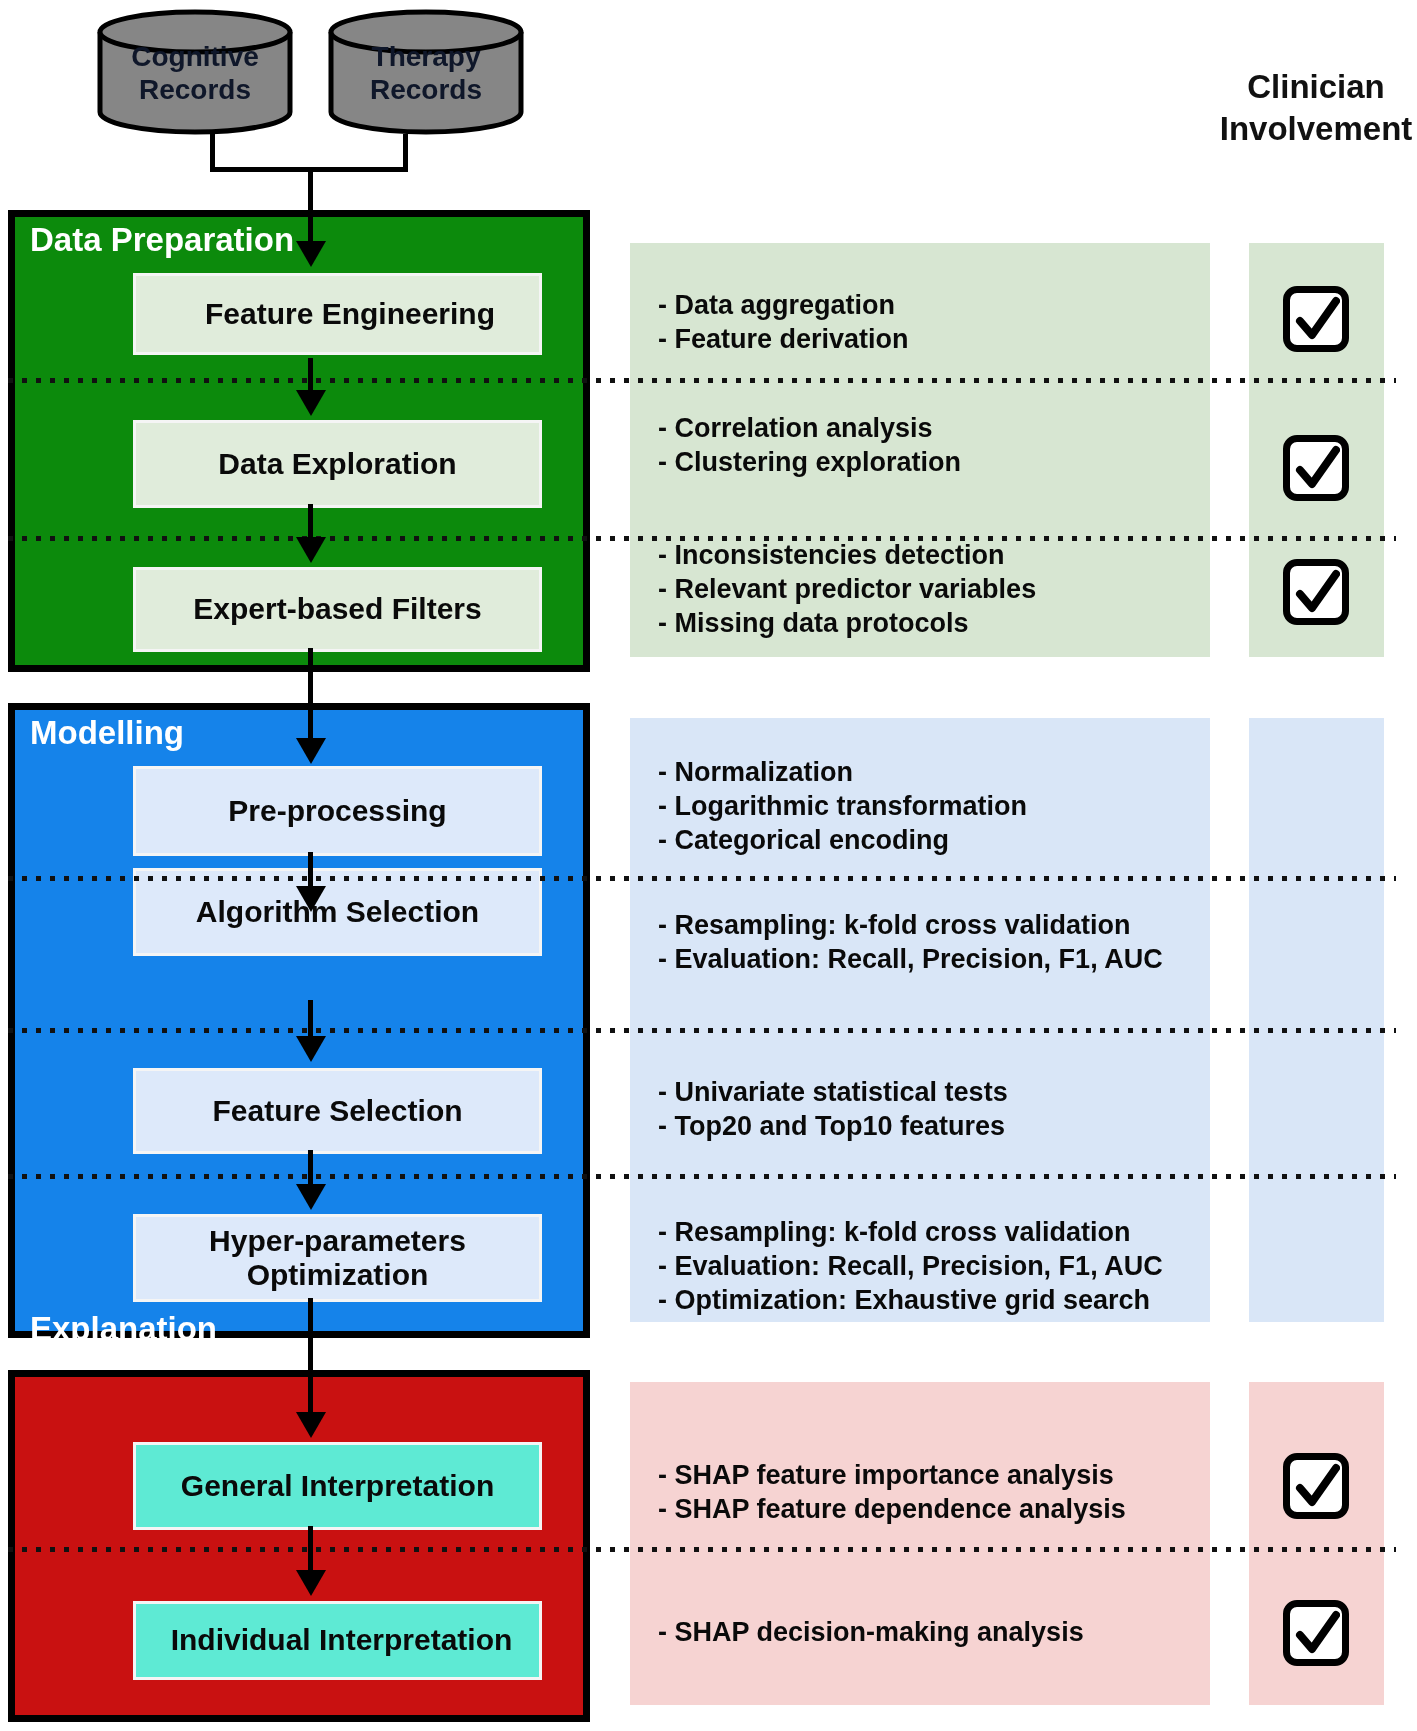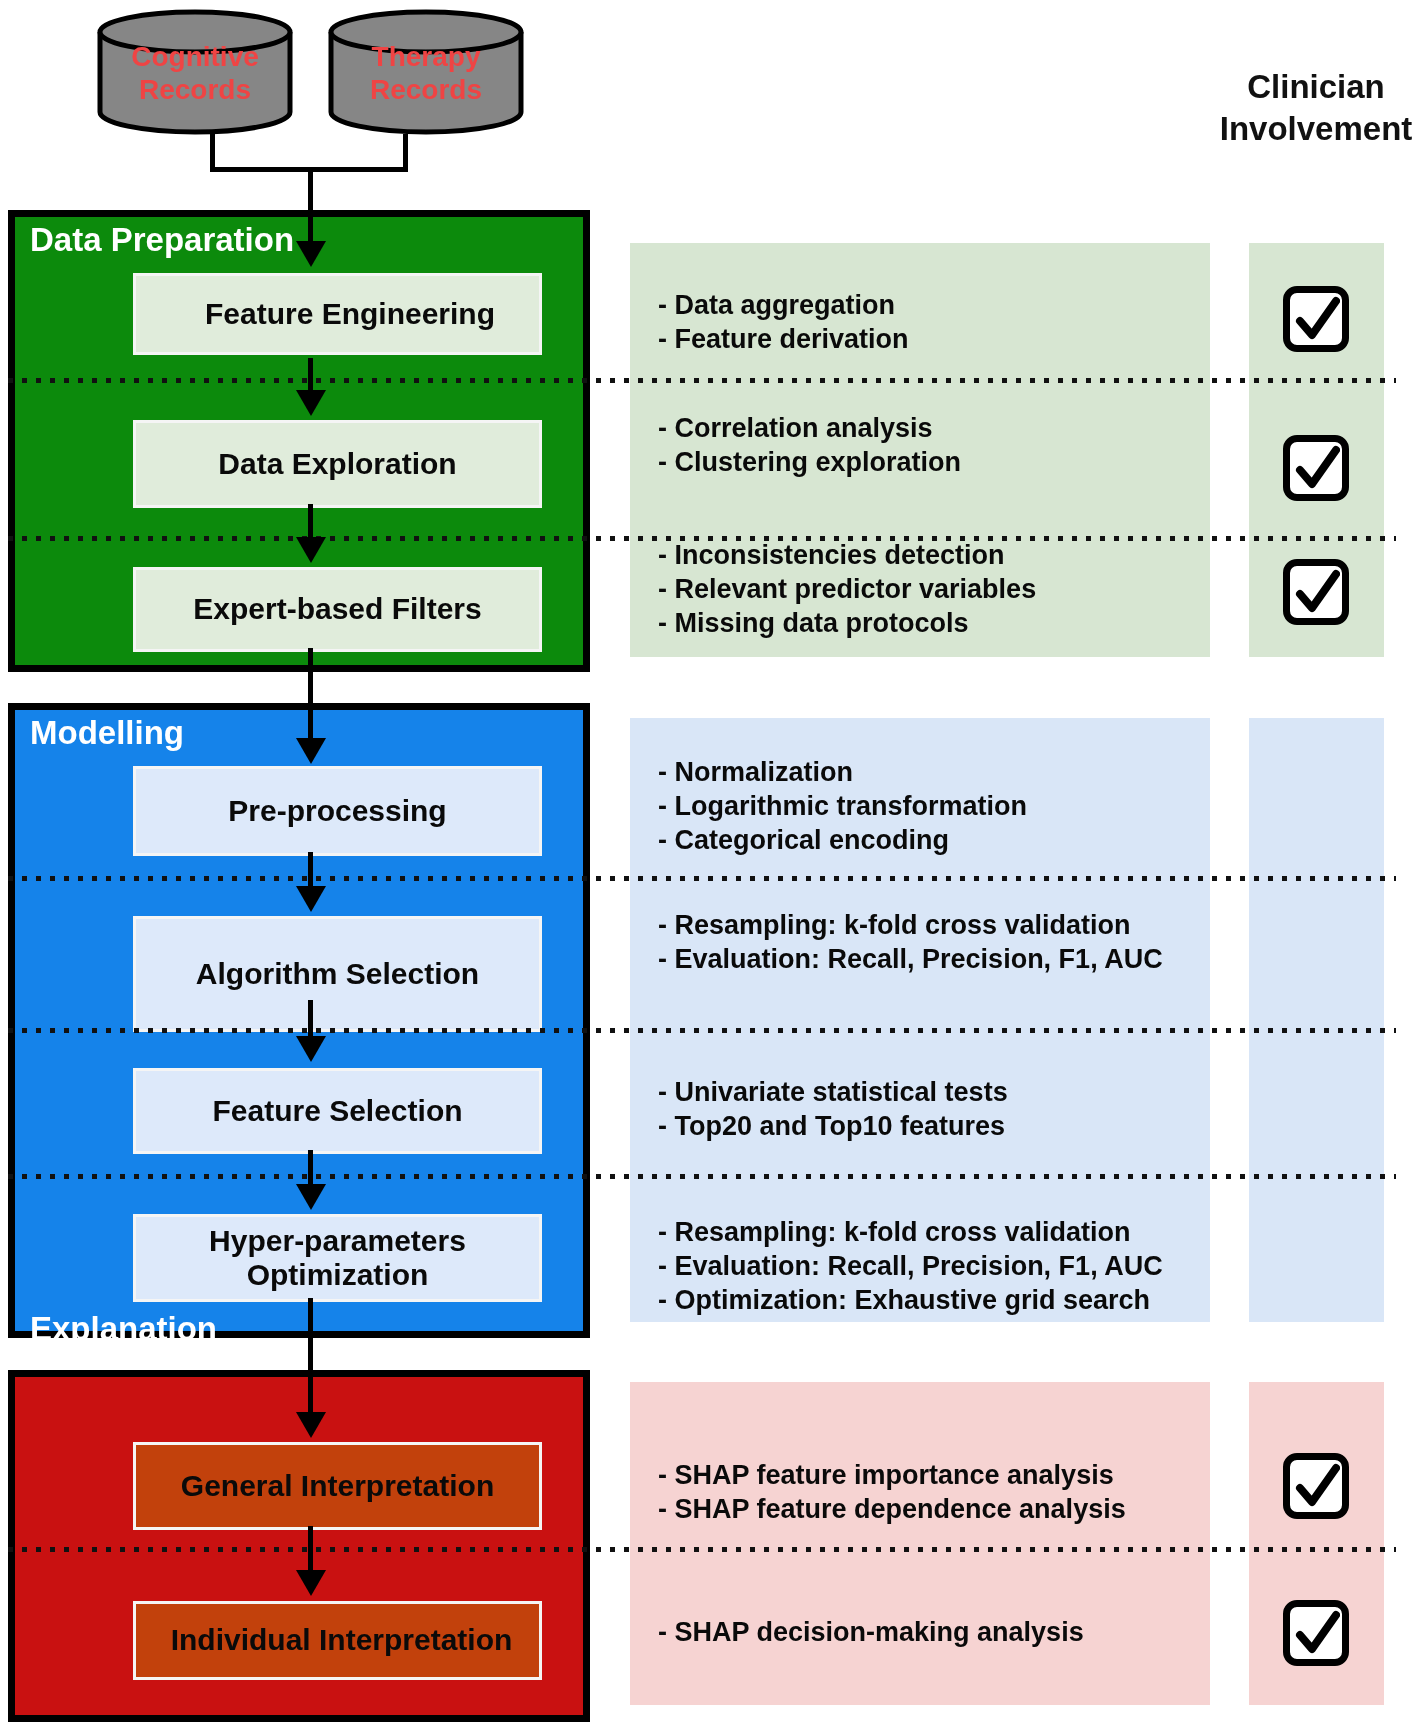--- a/index.html
+++ b/index.html
@@ -7,42 +7,42 @@
         font-family:"Liberation Sans",sans-serif;}
   
   .section{position:absolute;left:8px;width:582px;border:7px solid #000;box-sizing:border-box;z-index:2;}
   .section-title{position:absolute;left:30px;color:#fff;font-weight:bold;font-size:33px;z-index:4;white-space:nowrap;}
   
   .step{position:absolute;left:133px;width:409px;border:3px solid #f5f5f5;box-sizing:border-box;
         display:flex;align-items:center;justify-content:center;text-align:center;
         font-weight:bold;font-size:30px;color:#0a0a0a;z-index:3;line-height:1.15;}
   .step.g{background:#e0ecdb;}
   .step.b{background:#dde9fa;}
-  .step.r{background:#c2410c;}
+  .step.r{background:#5eead4;}
   
   .panel{position:absolute;z-index:1;}
   .tech-panel{left:630px;width:580px;}
   .clin-panel{left:1249px;width:135px;}
   .pg{background:#d7e6d2;} .pb{background:#d9e6f7;} .pp{background:#f6d3d2;}
   
   .tech-group{position:absolute;left:658px;width:545px;z-index:4;}
   .tech-line{font-weight:bold;font-size:27px;line-height:34px;color:#0a0a0a;white-space:nowrap;}
   
   .col-header{position:absolute;text-align:center;font-weight:bold;color:#111;z-index:4;}
   
   .dotted{position:absolute;left:8px;width:1388px;height:5px;z-index:5;
           background:repeating-linear-gradient(90deg,#111 0 5px,transparent 5px 14px);}
   
   .vline{position:absolute;width:5px;background:#000;z-index:6;}
   .hline{position:absolute;height:5px;background:#000;z-index:6;}
   .ahead{position:absolute;width:0;height:0;left:296px;z-index:6;
          border-left:15px solid transparent;border-right:15px solid transparent;border-top:26px solid #000;}
   
   .cyl{position:absolute;width:200px;height:134px;z-index:2;}
-  .cyl-label{position:absolute;width:200px;text-align:center;color:#ef4444;font-weight:bold;
+  .cyl-label{position:absolute;width:200px;text-align:center;color:#0f172a;font-weight:bold;
              font-size:28px;line-height:33px;z-index:3;}
   
   .checkbox{position:absolute;left:1283px;width:66px;height:66px;border:7px solid #000;border-radius:14px;
             background:#fff;box-sizing:border-box;z-index:4;display:flex;align-items:center;justify-content:center;}
 </style>
 </head>
 <body>
 
 <div class="page">
 
@@ -70,21 +70,21 @@
 
   <div class="section-title" style="top:221px;">Data Preparation</div>
   <div class="section-title" style="top:714px;">Modelling</div>
   <div class="section-title" style="top:1310px;">Explanation</div>
 
   <div class="step g" style="top:273px;height:82px;padding-left:25px;">Feature Engineering</div>
   <div class="step g" style="top:420px;height:88px;">Data Exploration</div>
   <div class="step b" style="top:766px;height:90px;">Pre-processing</div>
 
   <div class="step g" style="top:567px;height:85px;">Expert-based Filters</div>
-  <div class="step b" style="top:916px;height:116px;">Algorithm Selection</div>
+  <div class="step b" style="top:868px;height:88px;">Algorithm Selection</div>
   <div class="step b" style="top:1068px;height:86px;">Feature Selection</div>
   <div class="step b" style="top:1214px;height:88px;">Hyper-parameters Optimization</div>
 
   <div class="step r" style="top:1442px;height:88px;">General Interpretation</div>
   <div class="step r" style="top:1601px;height:79px;padding-left:8px;">Individual Interpretation</div>
 
   <div class="vline" style="left:308px;top:167px;height:76px;"></div>
   <div class="ahead" style="top:241px;"></div>
 
   <div class="vline" style="left:308px;top:358px;height:34px;"></div>

